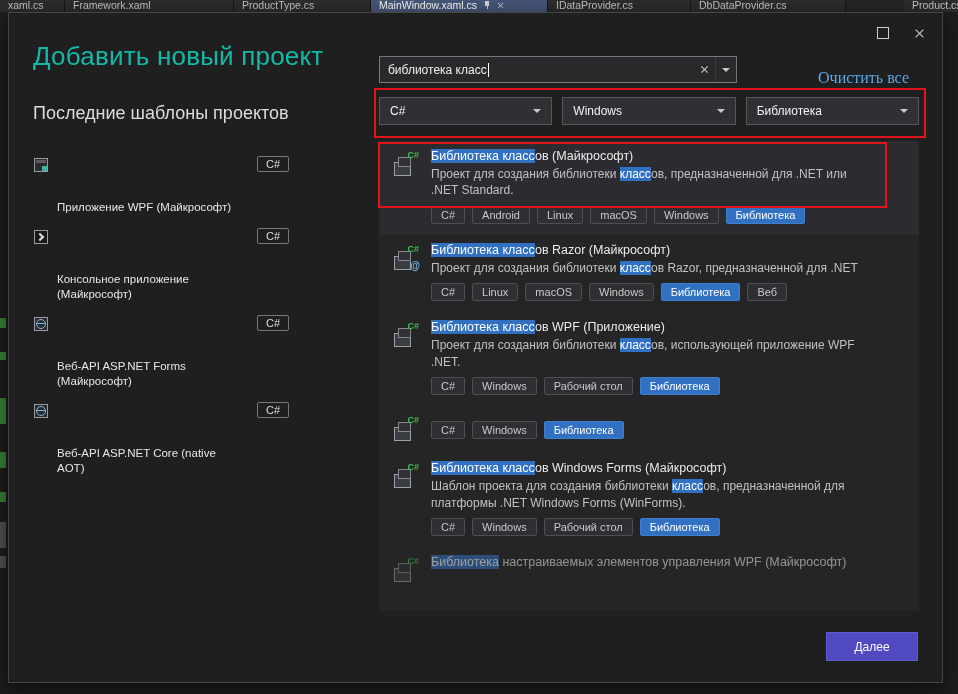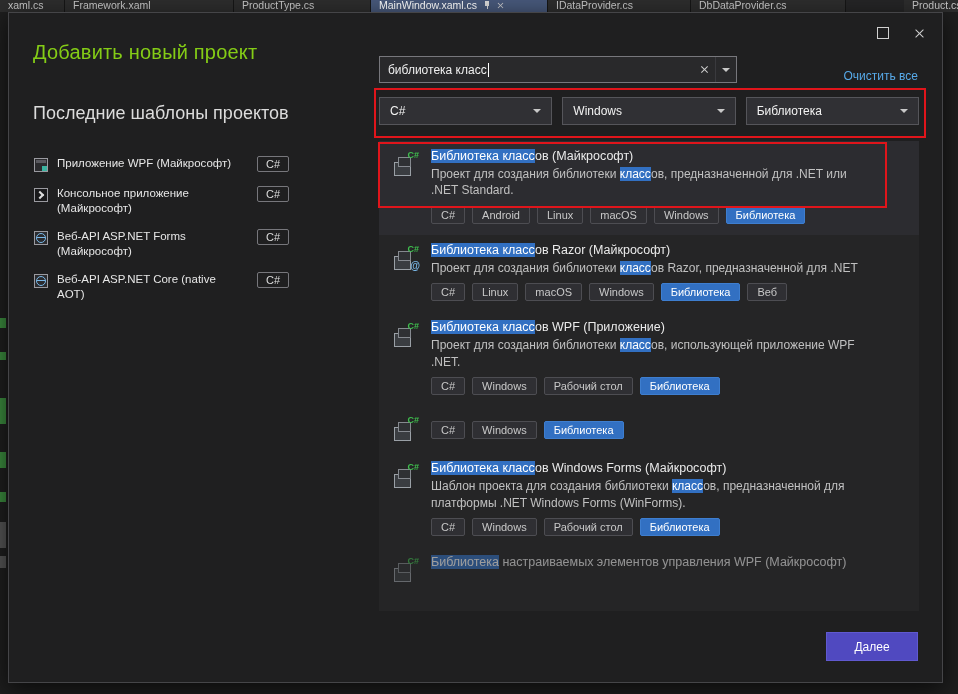--- a/index.html
+++ b/index.html
@@ -20,38 +20,38 @@
   .xi{position:relative;width:9px;height:9px;flex:none;}
   .xi::before,.xi::after{content:"";position:absolute;left:4px;top:0;width:1px;height:9px;background:#cfcfcf;}
   .xi::before{transform:rotate(45deg);}
   .xi::after{transform:rotate(-45deg);}
   .tab .xi{margin-left:6px;transform:scale(.8);}
   
   .frag{position:absolute;left:0;width:6px;background:#3f9b43;opacity:.85;}
   .frag.gray{background:#6b6b6b;opacity:.7;}
   
   .dlg{position:absolute;left:8px;top:12px;width:933px;height:669px;background:#1f1f20;border:1px solid #454548;box-shadow:0 6px 22px rgba(0,0,0,.65);}
-  .dlg-title{position:absolute;left:24px;top:28px;font-size:20px;font-weight:500;color:#84cc16;letter-spacing:.2px;}
+  .dlg-title{position:absolute;left:24px;top:28px;font-size:26px;font-weight:500;color:#14b8a6;letter-spacing:.2px;}
   .winbtn{position:absolute;top:8px;width:30px;height:24px;display:flex;align-items:center;justify-content:center;cursor:default;}
   .winbtn.max{right:44px;}
   .winbtn.close{right:8px;}
   .max-glyph{width:10px;height:10px;border:1px solid #d0d0d0;}
   .close-glyph{position:relative;width:11px;height:11px;}
   .close-glyph::before,.close-glyph::after{content:"";position:absolute;left:5px;top:0;width:1px;height:11px;background:#d0d0d0;}
   .close-glyph::before{transform:rotate(45deg);}
   .close-glyph::after{transform:rotate(-45deg);}
   
   .search-box{position:absolute;left:370px;top:43px;width:356px;height:25px;background:#29292b;border:1px solid #77777c;display:flex;align-items:center;}
   .search-text{padding-left:8px;font-size:12px;color:#efefef;white-space:nowrap;overflow:hidden;}
   .cursor-bar{width:1px;height:14px;background:#ffffff;margin-left:1px;flex:none;}
   .search-spacer{flex:1;}
   .search-clear{width:22px;height:100%;display:flex;align-items:center;justify-content:center;}
   .search-drop{width:20px;height:100%;display:flex;align-items:center;justify-content:center;border-left:1px solid #3a3a3e;}
   .caret-down{width:0;height:0;border-left:4px solid transparent;border-right:4px solid transparent;border-top:4px solid #c8c8c8;}
-  .clear-all{position:absolute;right:24px;top:56px;font-size:12px;color:#57a9e8;cursor:default;}
+  .clear-all{position:absolute;right:33px;top:56px;font-size:16px;color:#57a9e8;cursor:default;font-family:Liberation Serif, serif;}
   
   .filters{position:absolute;left:370px;top:84px;width:540px;height:28px;display:flex;gap:10px;}
   .filter{flex:1;background:#303034;border:1px solid #55555a;display:flex;align-items:center;padding:0 10px;font-size:12px;color:#f2f2f2;}
   .filter .caret-down{margin-left:auto;}
   
   .ann{position:absolute;border:2px solid #e0151b;pointer-events:none;z-index:6;background:transparent;}
   .ann.filters-box{left:365px;top:75px;width:548px;height:46px;}
   .ann.result-box{left:369px;top:129px;width:505px;height:62px;}
   
   .results{position:absolute;left:370px;top:128px;width:540px;height:470px;background:#252526;overflow:hidden;}
@@ -75,21 +75,21 @@
   .recent-list{position:absolute;left:24px;top:143px;width:256px;display:flex;flex-direction:column;gap:13px;}
   .recent-item{display:flex;align-items:flex-start;}
   .ri{width:16px;height:16px;position:relative;flex:none;margin:1px 8px 0 0;}
   .ri .frame{position:absolute;left:1px;top:1px;right:1px;bottom:1px;border:1px solid #9a9aa0;background:#2b2b2e;}
   .ri.wpf .frame::before{content:"";position:absolute;left:1px;top:1px;right:1px;height:3px;background:#5a5a60;}
   .ri.wpf .dot{position:absolute;right:2px;bottom:2px;width:5px;height:5px;background:#3bb3a0;}
   .ri.console .frame{background:#19191b;}
   .ri.console .chev{position:absolute;left:4px;top:5px;width:4px;height:4px;border-top:2px solid #dddddd;border-right:2px solid #dddddd;transform:rotate(45deg);}
   .ri.web .globe{position:absolute;left:3px;top:3px;width:8px;height:8px;border:1px solid #7ab8e8;border-radius:50%;}
   .ri.web .globe::before{content:"";position:absolute;left:0;right:0;top:3px;height:1px;background:#7ab8e8;}
-  .recent-label{font-size:11.5px;color:#e6e6e6;width:176px;line-height:1.3;}
+  .recent-label{font-size:11.5px;color:#e6e6e6;width:176px;line-height:1.3;margin-top:44px;}
   .lang-badge{margin-left:auto;border:1px solid #77777c;color:#dddddd;font-size:11px;padding:1px 8px;border-radius:2px;align-self:flex-start;flex:none;}
   
   .next-btn{position:absolute;right:24px;bottom:21px;width:90px;height:27px;background:#5049c0;border:1px solid #6059d0;color:#ffffff;font-size:12px;display:flex;align-items:center;justify-content:center;cursor:default;}
 </style>
 </head>
 <body>
 
 <div class="tabbar">
   <div class="tabs">
     <div class="tab" style="width:48px">

